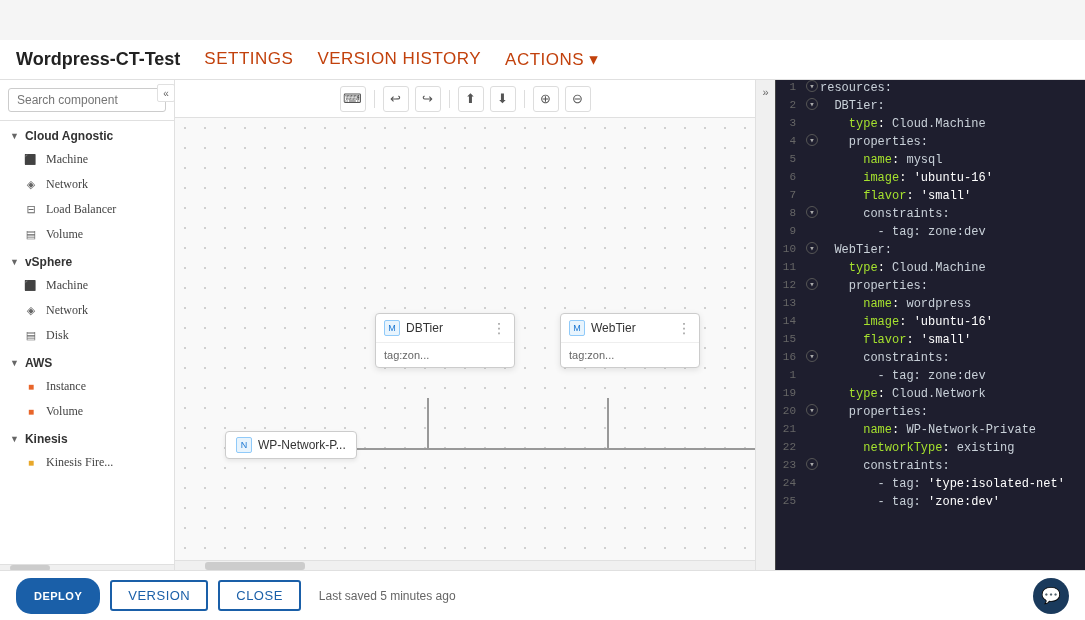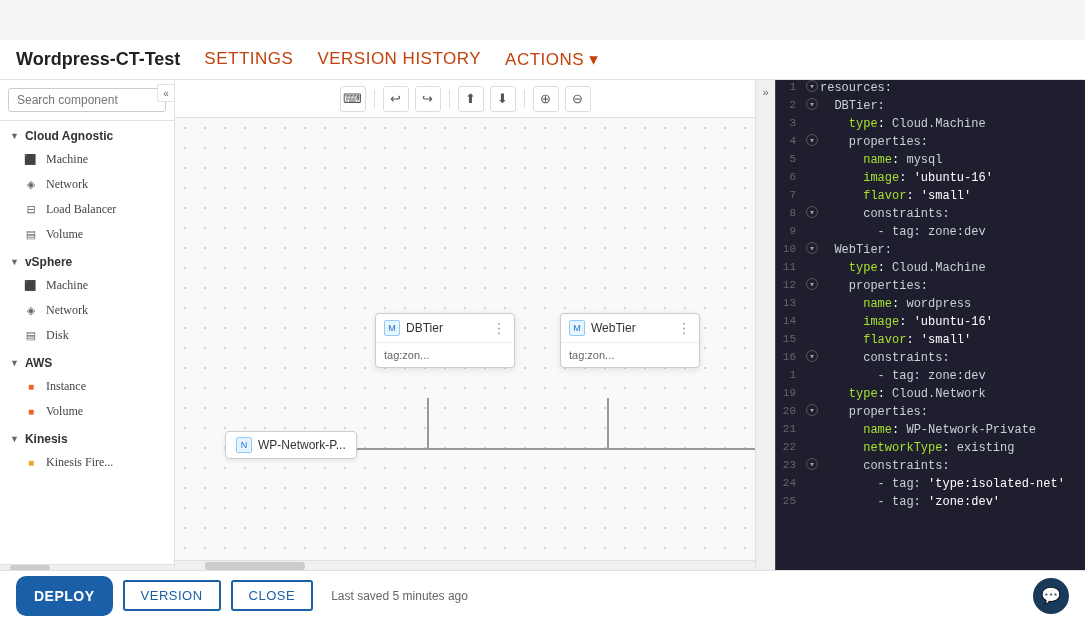--- a/index.html
+++ b/index.html
@@ -73,21 +73,21 @@
     
     .c-key { color: #a6e22e; }
     .c-val-str { color: #ffffff; }
     .c-punct { color: #f8f8f2; }
 
     
     .right-toggle { width: 20px; background: #f0f0f0; border-left: 1px solid #e0e0e0; display: flex; align-items: flex-start; justify-content: center; padding-top: 6px; cursor: pointer; color: #666; font-size: 11px; flex-shrink: 0; }
 
     
     .footer { display: flex; align-items: center; padding: 0 16px; height: 50px; background: #fff; border-top: 1px solid #e0e0e0; gap: 10px; flex-shrink: 0; }
-    .btn-deploy { background: #1a5fa8; color: #fff; border: none; padding: 12px 18px; border-radius: 10px; font-size: 14px; font-weight: 600; cursor: pointer; letter-spacing: 0.5px; }
+    .btn-deploy { background: #1a5fa8; color: #fff; border: none; padding: 12px 18px; border-radius: 15px; font-size: 11px; font-weight: 600; cursor: pointer; letter-spacing: 0.5px; }
     .btn-secondary { background: #fff; color: #1a5fa8; border: 2px solid #1a5fa8; padding: 6px 16px; border-radius: 3px; font-size: 13px; font-weight: 500; cursor: pointer; letter-spacing: 0.5px; }
     .footer-status { color: #666; font-size: 12px; margin-left: 8px; }
     .footer-chat { margin-left: auto; width: 36px; height: 36px; background: #1a3a5c; border-radius: 50%; display: flex; align-items: center; justify-content: center; color: #fff; font-size: 16px; cursor: pointer; }
 
     
     .sidebar-hscroll { height: 6px; background: #f0f0f0; border-top: 1px solid #e0e0e0; position: relative; }
     .sidebar-hscroll-thumb { width: 40px; height: 6px; background: #ccc; border-radius: 3px; position: absolute; left: 10px; }
   </style>
 </head>
 <body>

